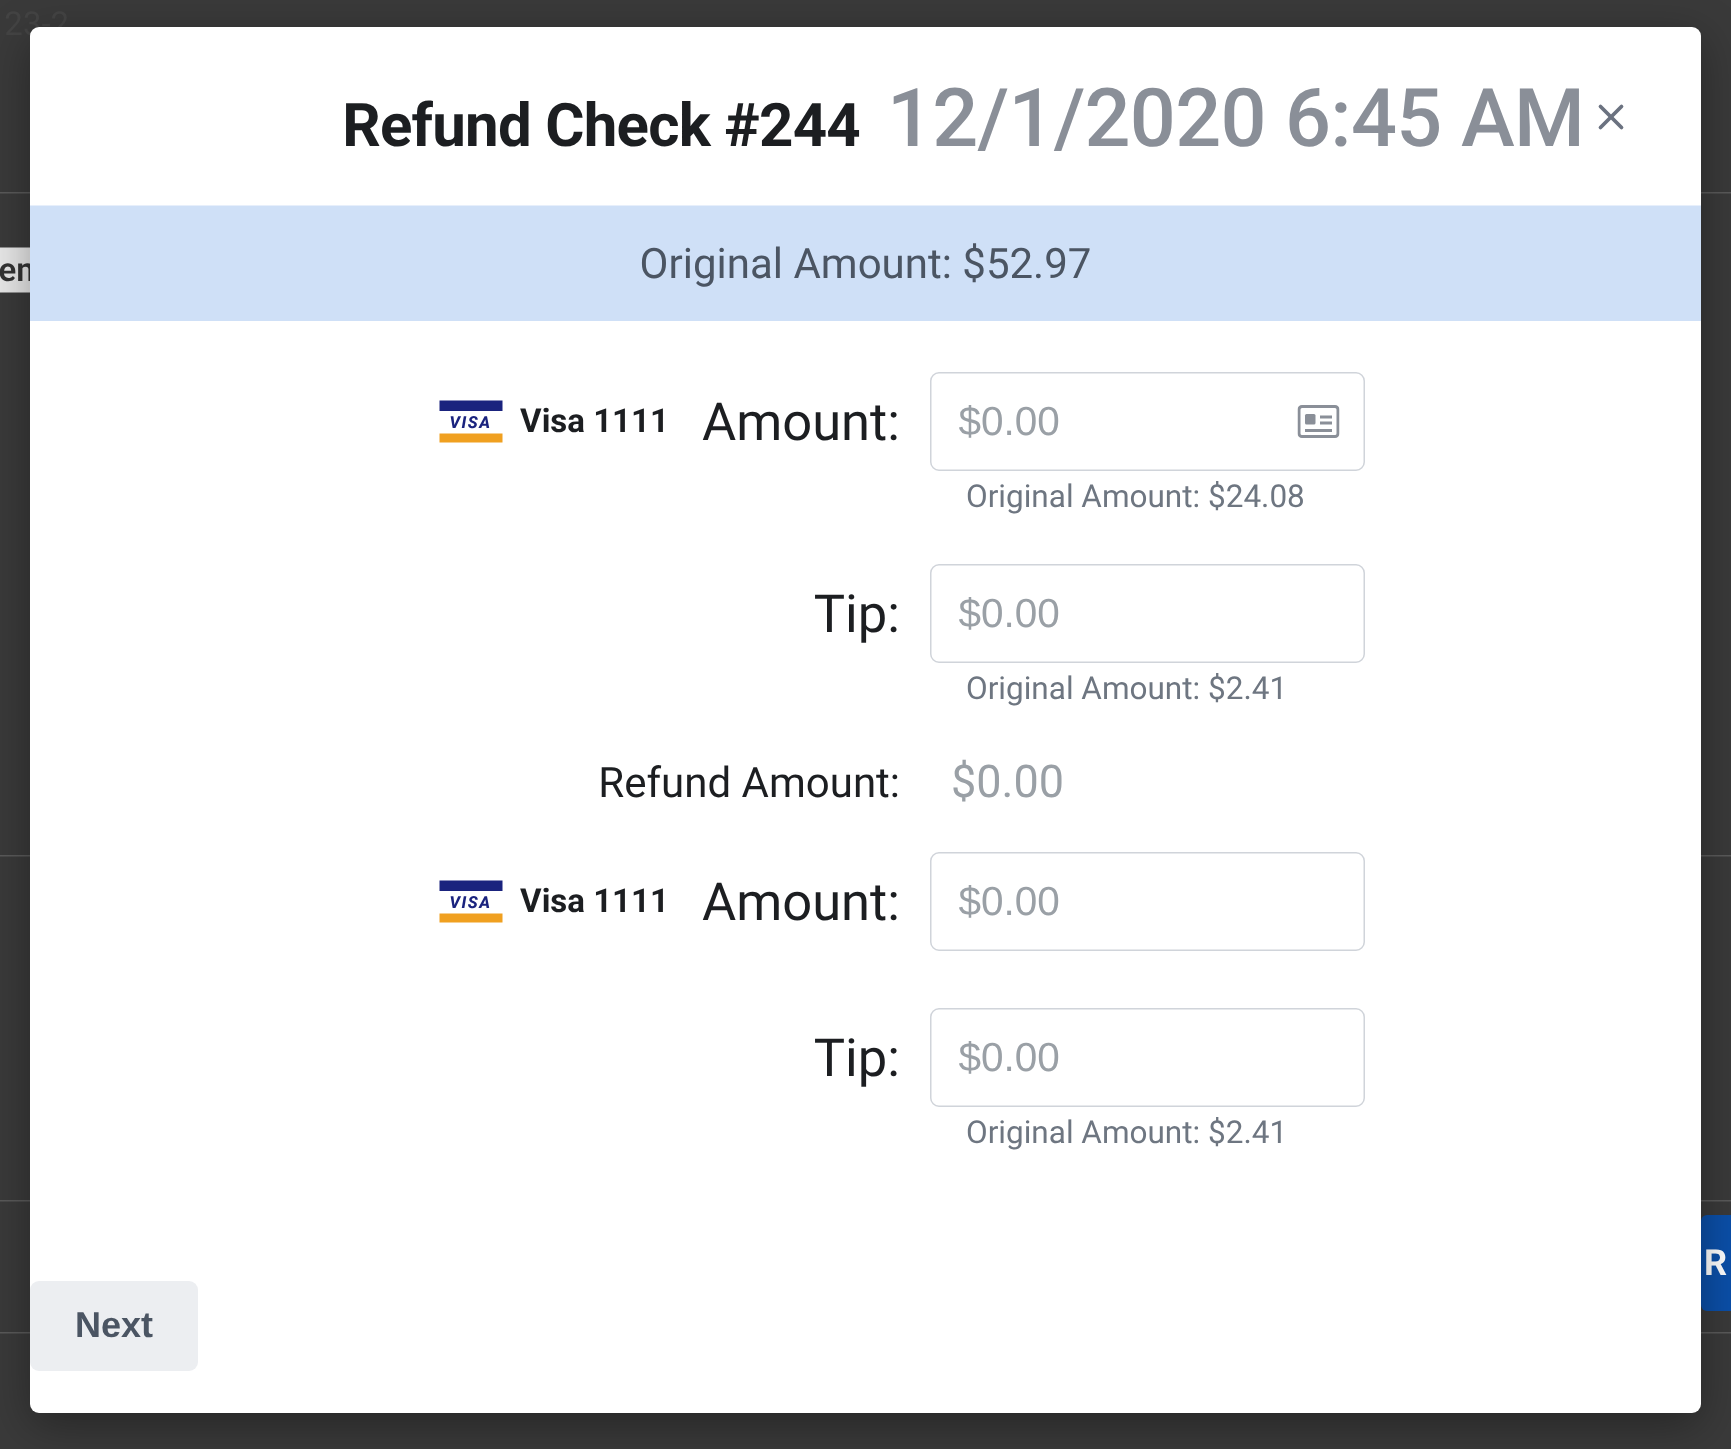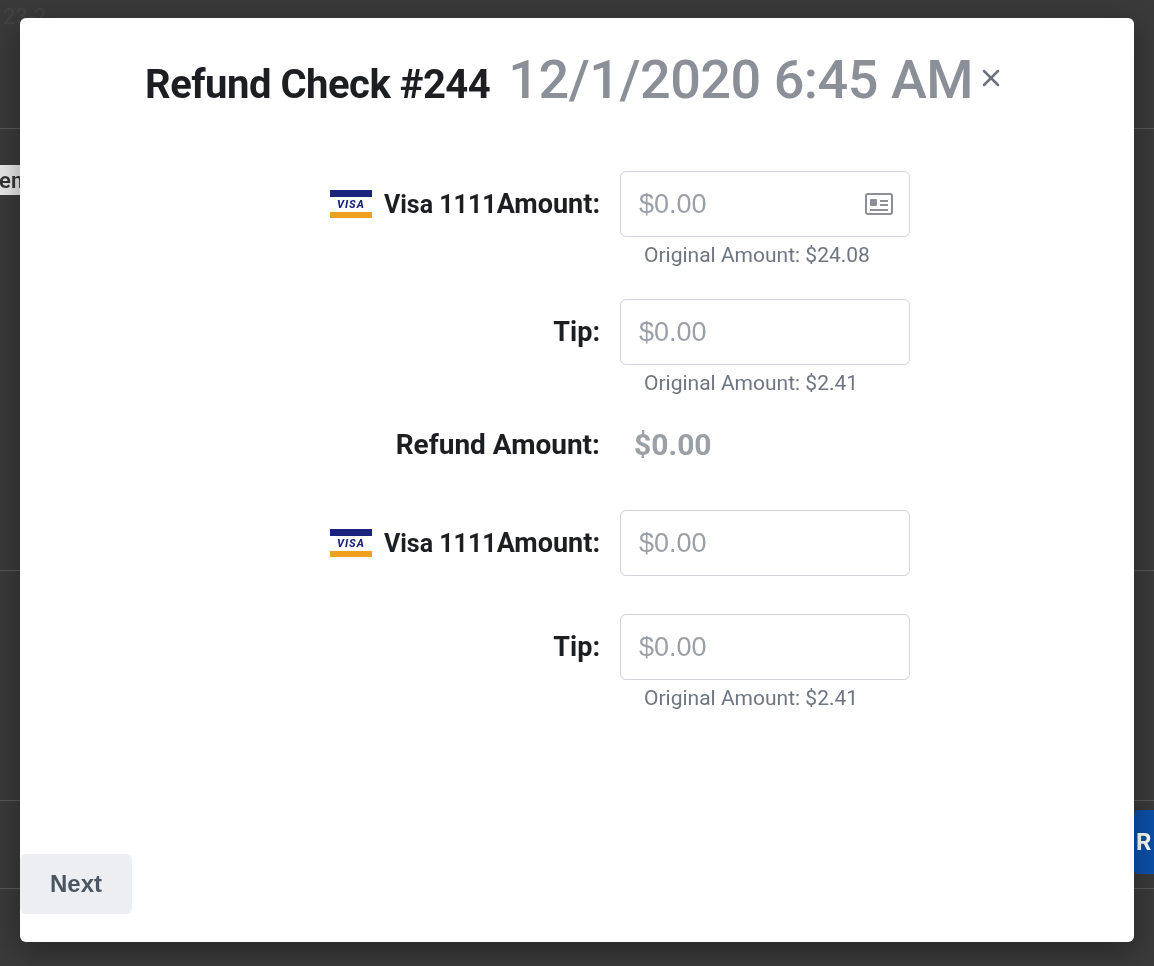--- a/index.html
+++ b/index.html
@@ -49,21 +49,21 @@
     background: #ffffff;
     border-radius: 6px;
     box-shadow: 0 8px 30px rgba(0,0,0,0.35);
     display: flex;
     flex-direction: column;
   }
   .modal-header {
     padding: 30px 42px 26px 42px;
     display: flex;
     align-items: center;
-    justify-content: center;
+    justify-content: flex-end;
   }
   .title-wrap {
     display: flex;
     align-items: baseline;
     gap: 18px;
     flex-wrap: wrap;
   }
   .title-wrap h1 {
     margin: 0;
     font-size: 40px;
@@ -120,20 +120,21 @@
     grid-column: 2;
     font-size: 21px;
     color: #6e7681;
     padding-left: 16px;
   }
 
   .labels {
     display: flex;
     justify-content: flex-end;
     align-items: center;
+    gap: 22px;
   }
   .card-badge {
     display: flex;
     align-items: center;
     gap: 12px;
   }
   .visa-mark {
     position: relative;
     width: 42px; height: 28px;
     display: inline-block;
@@ -151,27 +152,27 @@
   .visa-text {
     position: absolute; top: 8px; left: 0; right: 0;
     text-align: center;
     font-size: 11px;
     font-weight: 800;
     letter-spacing: 1px;
     color: #1a237e;
     font-style: italic;
   }
   .card-label {
-    font-size: 25px;
+    font-size: 22px;
     font-weight: 700;
     color: #1c1e21;
   }
   .field-label {
-    font-size: 27px;
-    font-weight: 700;
+    font-size: 35px;
+    font-weight: 400;
     color: #1c1e21;
   }
 
   .input {
     width: 100%;
     height: 66px;
     border: 1px solid #d0d4da;
     border-radius: 6px;
     font-size: 27px;
     color: #333;
@@ -197,22 +198,21 @@
     flex: 0 0 auto;
     display: flex; align-items: center;
   }
   .input .suffix-icon svg { width: 28px; height: 24px; }
 
   .static-row {
     display: grid;
     grid-template-columns: 540px 290px;
     column-gap: 20px;
     align-items: center;
-    margin: 16px 0 48px 0;
-    font-weight: bold;
+    margin: 16px 0 29px 0;
   }
   .static-row .label {
     text-align: right;
     font-size: 28px;
     color: #1c1e21;
   }
   .static-row .value {
     font-size: 30px;
     color: #9aa0a6;
     padding-left: 14px;
@@ -255,20 +255,21 @@
     <button class="close-btn">
       <span>
         <svg viewBox="0 0 24 24" fill="none" stroke="currentColor" stroke-width="2.5" stroke-linecap="round">
           <line x1="5" y1="5" x2="19" y2="19"></line>
           <line x1="19" y1="5" x2="5" y2="19"></line>
         </svg>
       </span>
     </button>
   </div>
 
+  <div class="banner">Original Amount: $52.97</div>
 
   <div class="body">
 
     <div class="row">
       <div class="labels">
         <span class="card-badge">
           <span class="visa-mark">
               <span class="visa-text">VISA</span>
             </span>
           <span class="card-label">Visa 1111</span>

